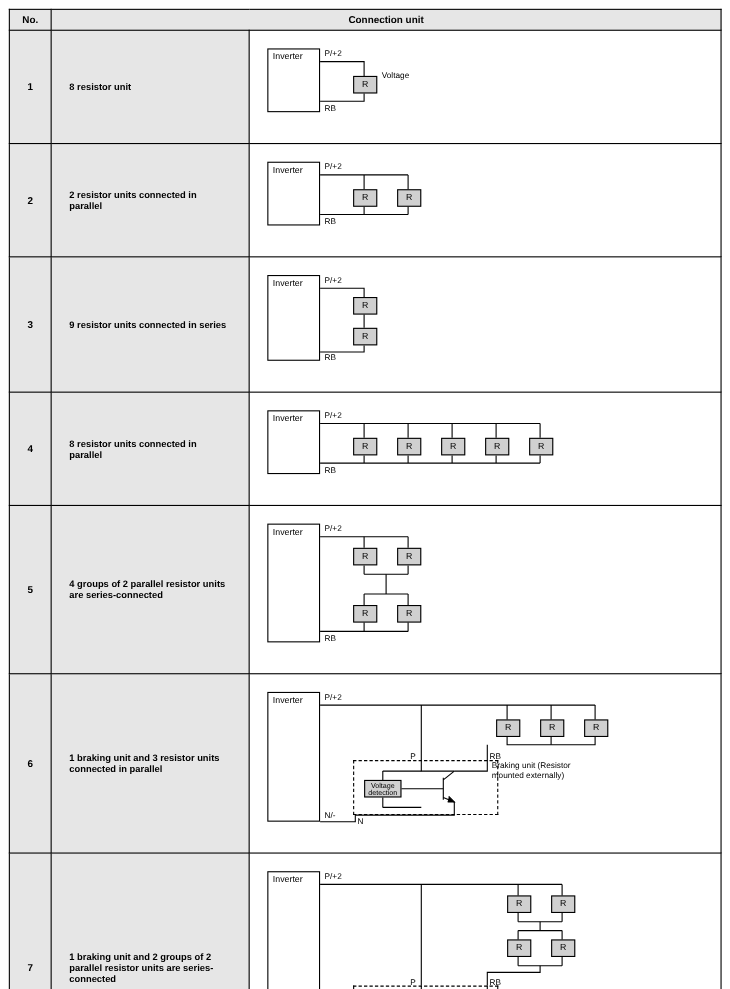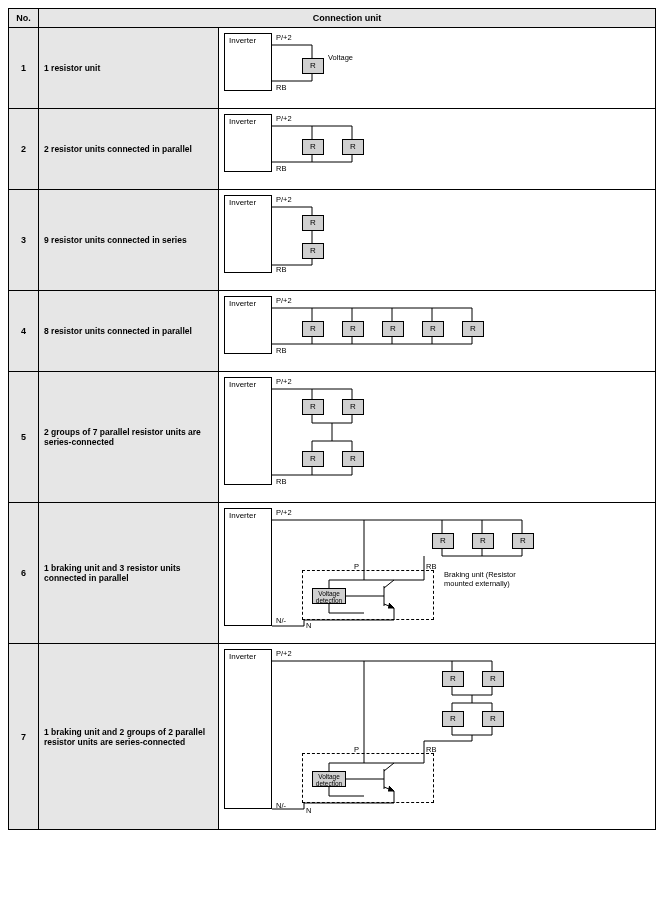--- a/index.html
+++ b/index.html
@@ -10,21 +10,21 @@
     font-size: 9px;
     background: #fff;
     width: 664px;
   }
   table.main {
     border-collapse: collapse;
     width: 100%;
   }
   table.main th, table.main td {
     border: 1px solid #000;
-    padding: 5px;
+    padding: 16px;
   }
   table.main th {
     background: #e6e6e6;
     font-weight: bold;
     text-align: center;
     padding: 4px;
   }
   td.no {
     width: 30px;
     background: #e6e6e6;
@@ -101,21 +101,21 @@
   <thead>
     <tr>
       <th>No.</th>
       <th colspan="2">Connection unit</th>
     </tr>
   </thead>
   <tbody>
 
     <tr>
       <td class="no">1</td>
-      <td class="desc">1 resistor unit</td>
+      <td class="desc">8 resistor unit</td>
       <td class="diag">
         <div class="diagram" style="height:70px;">
           <div class="inverter-box" style="left:0;top:6;width:48px;height:58px;"><span>Inverter</span></div>
           <div class="lbl" style="left:52px;top:0;">P/+2</div>
           <div class="lbl" style="left:52px;top:50px;">RB</div>
           <div class="resistor" style="left:78px;top:25px;"><span>R</span></div>
           <div class="lbl" style="left:104px;top:20px;">Voltage</div>
           <svg width="400" height="70">
             <polyline points="48,12 88,12 88,25"></polyline>
             <polyline points="88,41 88,48 48,48"></polyline>
@@ -191,21 +191,21 @@
             <line x1="168" y1="41" x2="168" y2="48"></line>
             <line x1="208" y1="41" x2="208" y2="48"></line>
             <line x1="248" y1="41" x2="248" y2="48"></line>
           </svg>
         </div>
       </td>
     </tr>
 
     <tr>
       <td class="no">5</td>
-      <td class="desc">2 groups of 7 parallel resistor units are series-connected</td>
+      <td class="desc">4 groups of 2 parallel resistor units are series-connected</td>
       <td class="diag">
         <div class="diagram" style="height:120px;">
           <div class="inverter-box" style="left:0;top:6;width:48px;height:108px;"><span>Inverter</span></div>
           <div class="lbl" style="left:52px;top:0;">P/+2</div>
           <div class="lbl" style="left:52px;top:100px;">RB</div>
           <div class="resistor" style="left:78px;top:22px;"><span>R</span></div>
           <div class="resistor" style="left:118px;top:22px;"><span>R</span></div>
           <div class="resistor" style="left:78px;top:74px;"><span>R</span></div>
           <div class="resistor" style="left:118px;top:74px;"><span>R</span></div>
           <svg width="400" height="120">
@@ -236,21 +236,21 @@
           <div class="lbl" style="left:52px;top:0;">P/+2</div>
           <div class="lbl" style="left:52px;top:108px;">N/-</div>
           <div class="resistor" style="left:208px;top:25px;"><span>R</span></div>
           <div class="resistor" style="left:248px;top:25px;"><span>R</span></div>
           <div class="resistor" style="left:288px;top:25px;"><span>R</span></div>
           <div class="dashed-box" style="left:78px;top:62px;width:132px;height:50px;"></div>
           <div class="vd-box" style="left:88px;top:80px;width:34px;height:16px;"><span>Voltage detection</span></div>
           <div class="lbl" style="left:130px;top:54px;">P</div>
           <div class="lbl" style="left:202px;top:54px;">RB</div>
           <div class="lbl" style="left:82px;top:113px;">N</div>
-          <div class="lbl" style="left:220px;top:62px;width:100px;">Braking unit (Resistor mounted externally)</div>
+          <div class="lbl" style="left:204px;top:62px;width:100px;">Braking unit (Resistor mounted externally)</div>
           <svg width="400" height="130">
             <polyline points="48,12 298,12"></polyline>
             <line x1="218" y1="12" x2="218" y2="25"></line>
             <line x1="258" y1="12" x2="258" y2="25"></line>
             <line x1="298" y1="12" x2="298" y2="25"></line>
             <polyline points="218,41 218,48 298,48 298,41"></polyline>
             <line x1="258" y1="41" x2="258" y2="48"></line>
 
             <polyline points="200,48 200,62"></polyline>
 

